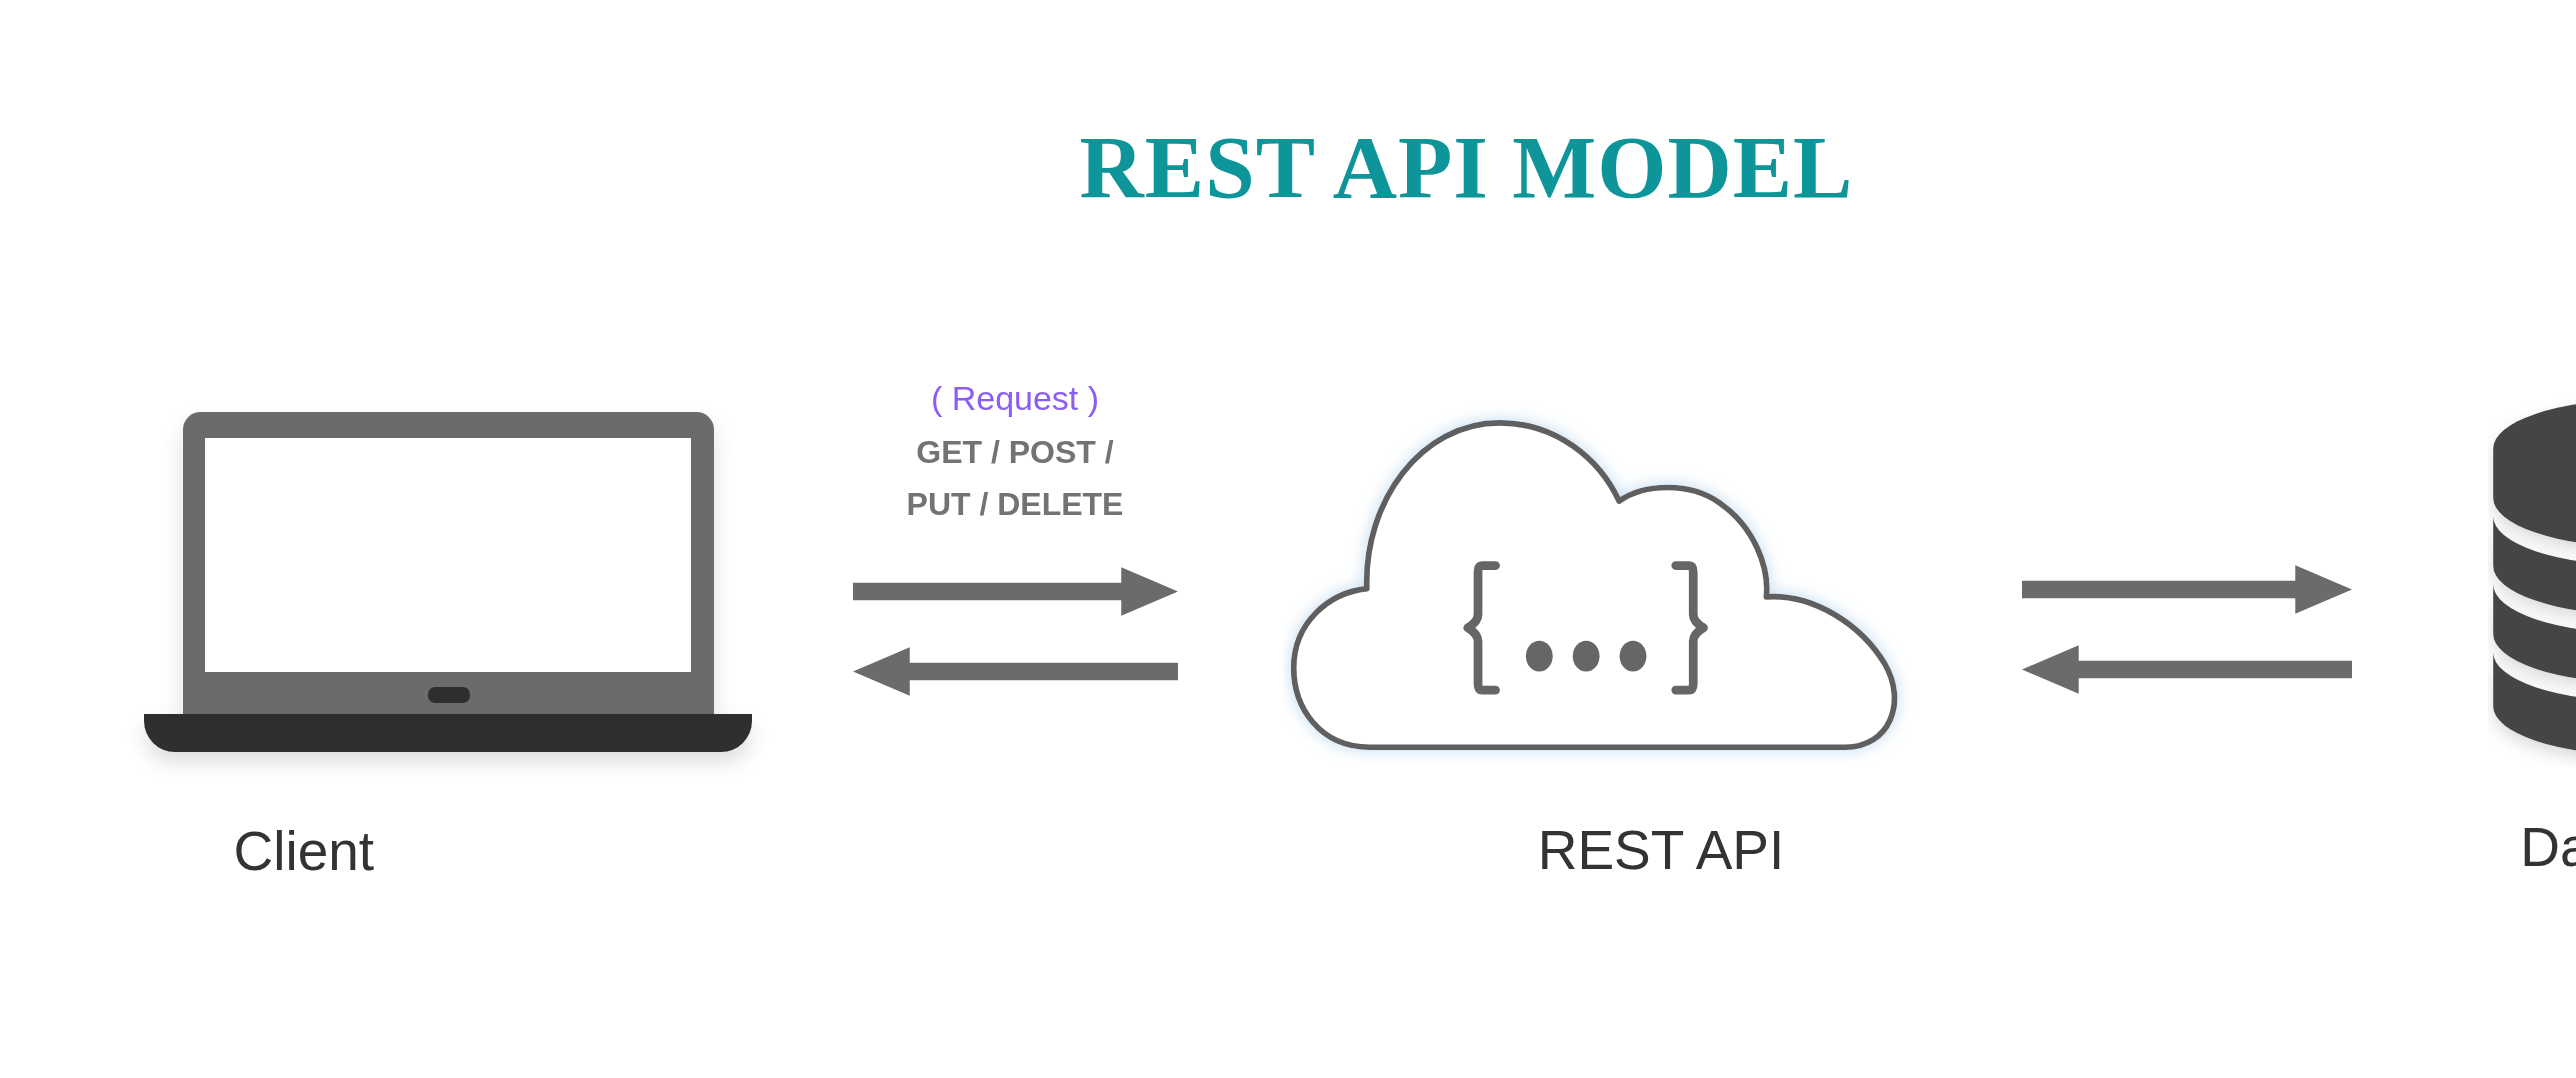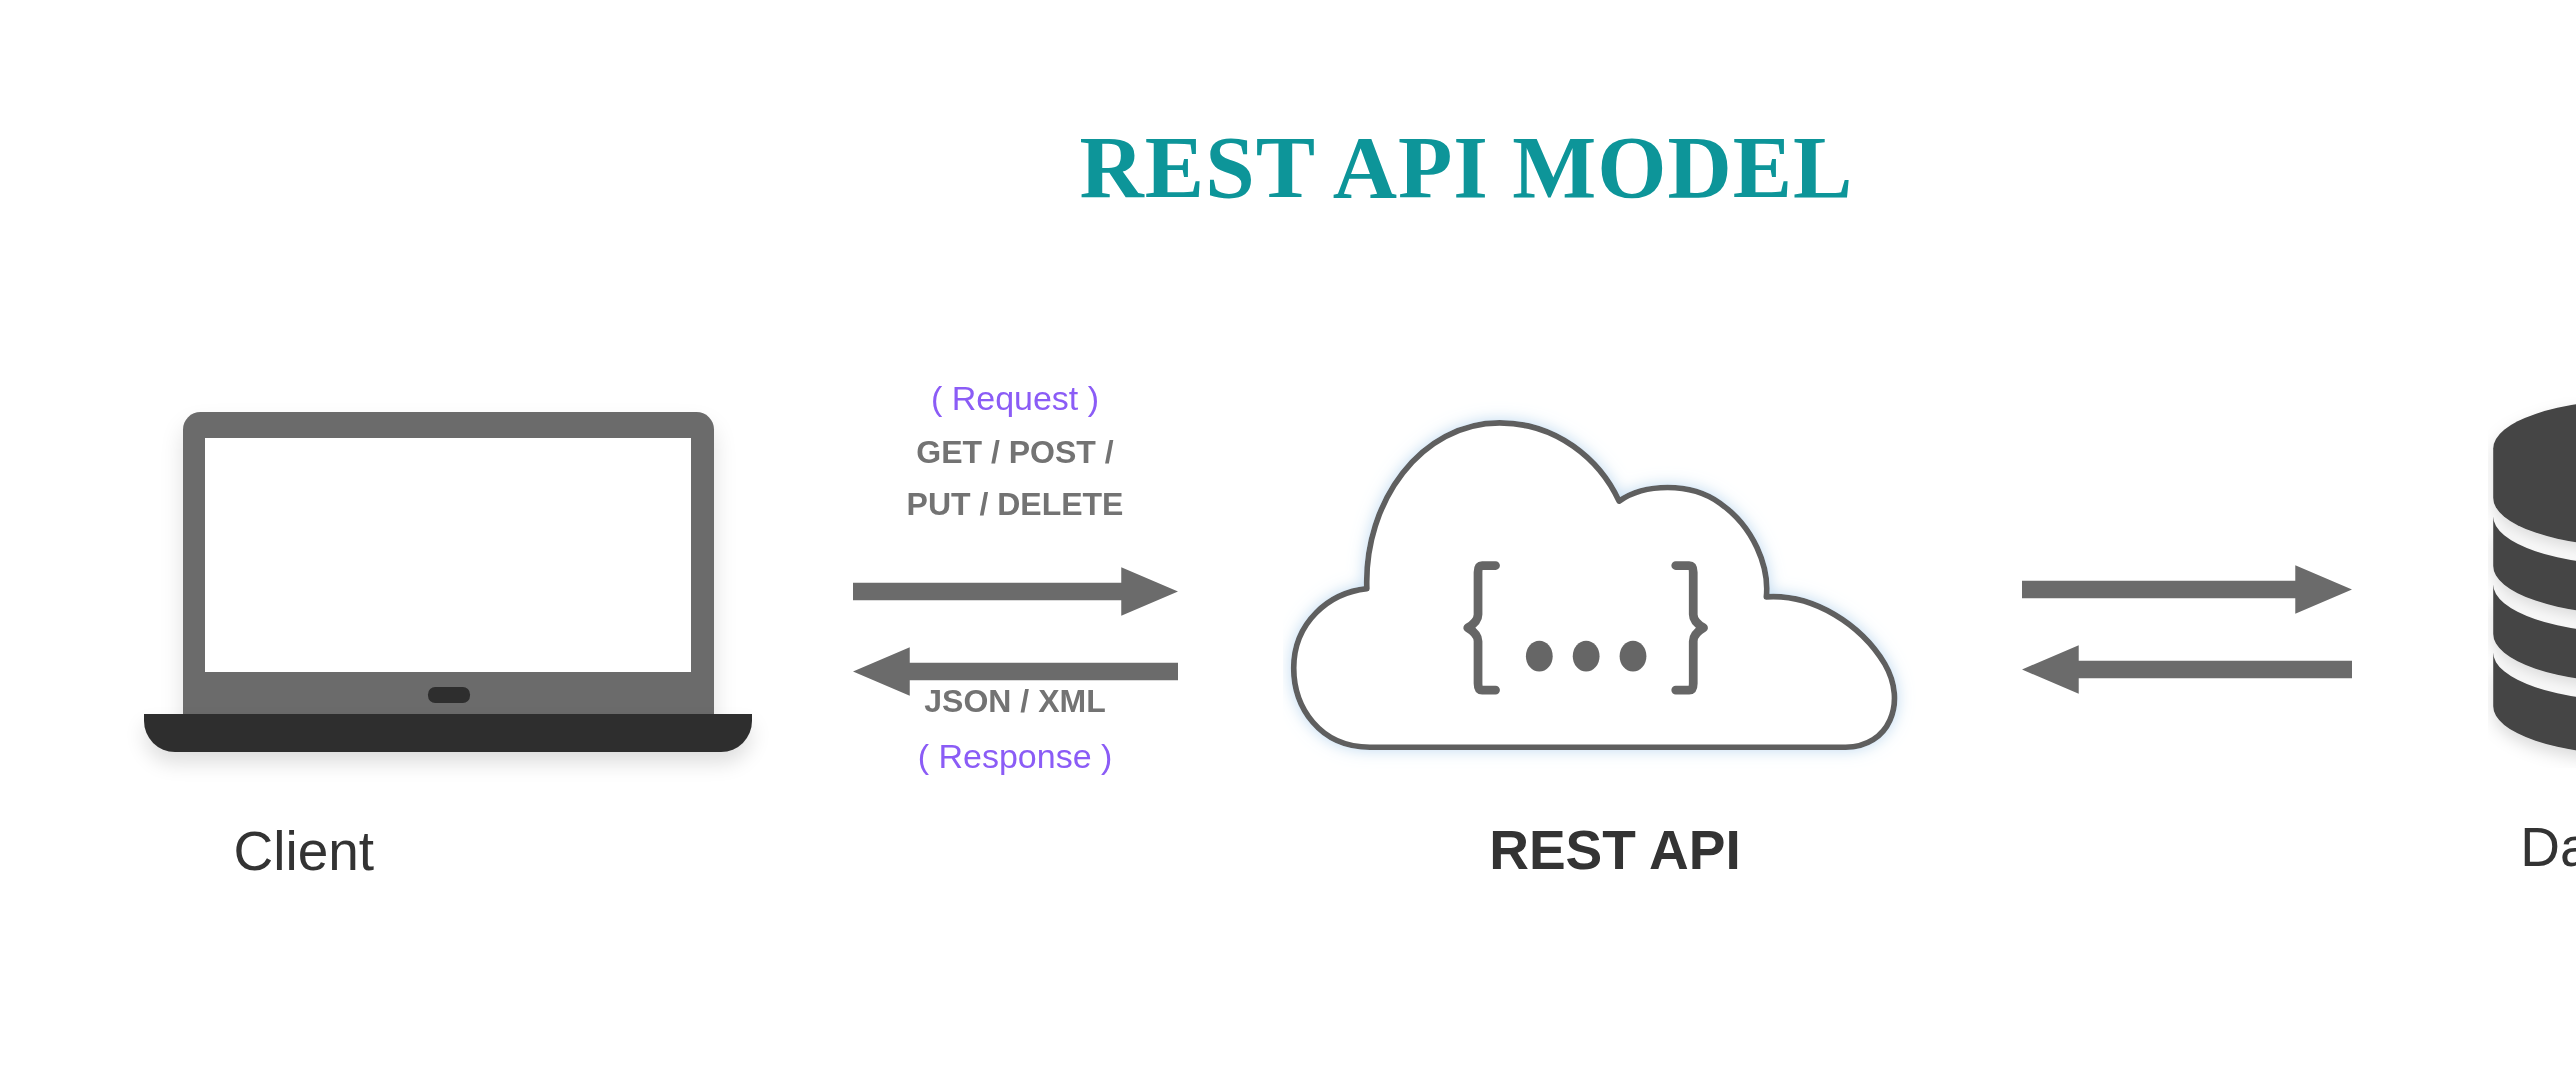--- a/index.html
+++ b/index.html
@@ -118,21 +118,21 @@
   .label-accent { font-size: 32px; font-weight: bold; color: #737373; }
 
   #request-labels { left: 819px; top: 381px; }
   #request-labels .label-line + .label-line { margin-top: 20.6px; }
 
   #response-labels { left: 819px; top: 685px; }
   #response-labels .label-line + .label-line { margin-top: 21.6px; }
 
   
   #client-caption { left: -5.2px; top: 824px; }
-  #api-caption    { left: 1306px; top: 823px; font-weight: bold; }
+  #api-caption    { left: 1352px; top: 823px; }
   #db-caption     { left: 2329px; top: 820px; }
 </style>
 </head>
 <body>
 
 <h1 id="diagram-title">REST API MODEL</h1>
 
 <div id="stage">
 
   <div class="node" id="client-node">
@@ -155,24 +155,20 @@
       <path d="M0 38 L520 38 L520 8 L630 55 L520 102 L520 72 L0 72 Z" fill="#6b6b6b"></path>
     </svg>
   </div>
 
   <div class="arrow-group" style="left:853px; top:643px;">
     <svg class="arrow-svg" width="325" height="57" viewBox="0 0 630 110" xmlns="http://www.w3.org/2000/svg">
       <path d="M630 38 L110 38 L110 8 L0 55 L110 102 L110 72 L630 72 Z" fill="#6b6b6b"></path>
     </svg>
   </div>
 
-  <div class="label-stack" id="response-labels">
-    <div class="label-line label-accent">JSON / XML</div>
-    <div class="label-line label-muted">( Response )</div>
-  </div>
 
   <div class="node" id="api-node">
     <svg id="cloud-svg" viewBox="0 0 1290 740" xmlns="http://www.w3.org/2000/svg">
       <defs>
         <filter id="cloudGlow" x="-25%" y="-25%" width="150%" height="150%">
           <feGaussianBlur stdDeviation="16" result="b"></feGaussianBlur>
           <feFlood flood-color="#bcd8ef" flood-opacity="0.95" result="c"></feFlood>
           <feComposite in="c" in2="b" operator="in" result="g"></feComposite>
           <feMerge>
             <feMergeNode in="g"></feMergeNode>

